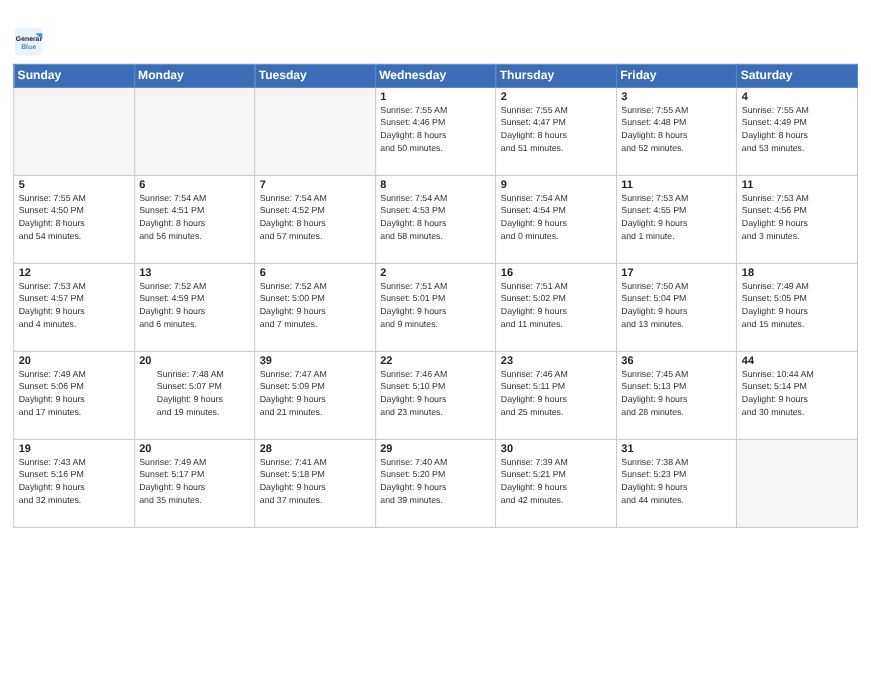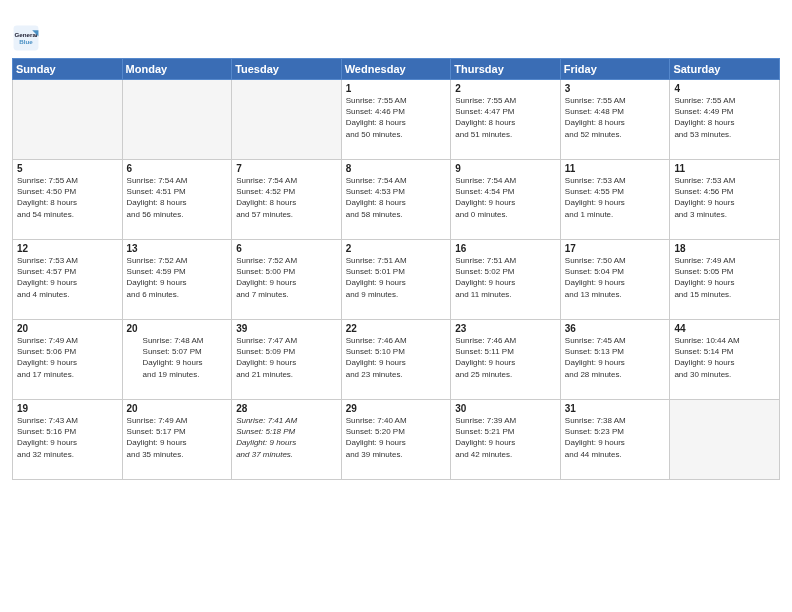--- a/index.html
+++ b/index.html
@@ -309,21 +309,21 @@
           </td>
           <td>
             <span class="day-number">20</span>
             <div class="day-info" style="white-space: pre-line;">Sunrise: 7:49 AM
 Sunset: 5:17 PM
 Daylight: 9 hours
 and 35 minutes.</div>
           </td>
           <td>
             <span class="day-number">28</span>
-            <div class="day-info" style="white-space: pre-line; font-style: italic;">Sunrise: 7:41 AM
+            <div class="day-info" style="white-space: pre-line;">Sunrise: 7:41 AM
 Sunset: 5:18 PM
 Daylight: 9 hours
 and 37 minutes.</div>
           </td>
           <td>
             <span class="day-number">29</span>
             <div class="day-info" style="white-space: pre-line;">Sunrise: 7:40 AM
 Sunset: 5:20 PM
 Daylight: 9 hours
 and 39 minutes.</div>

